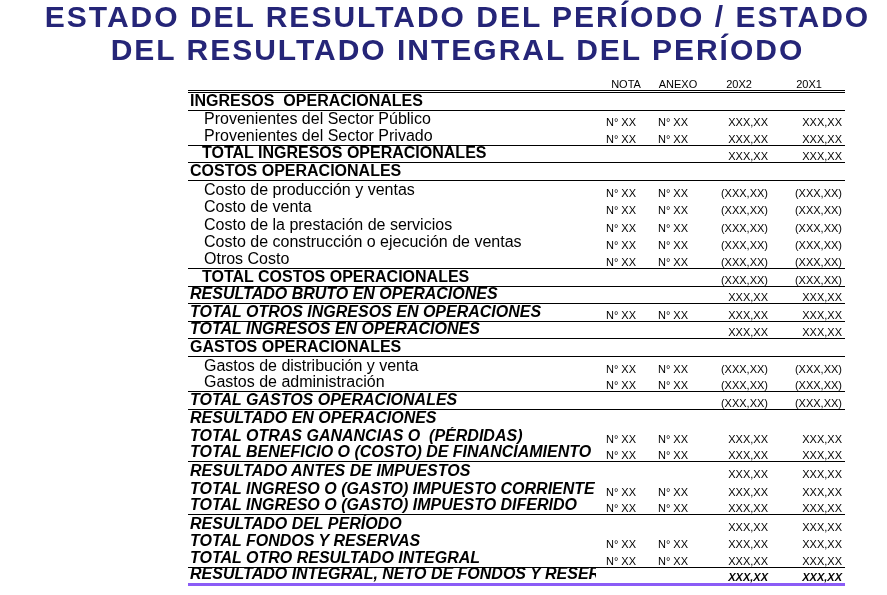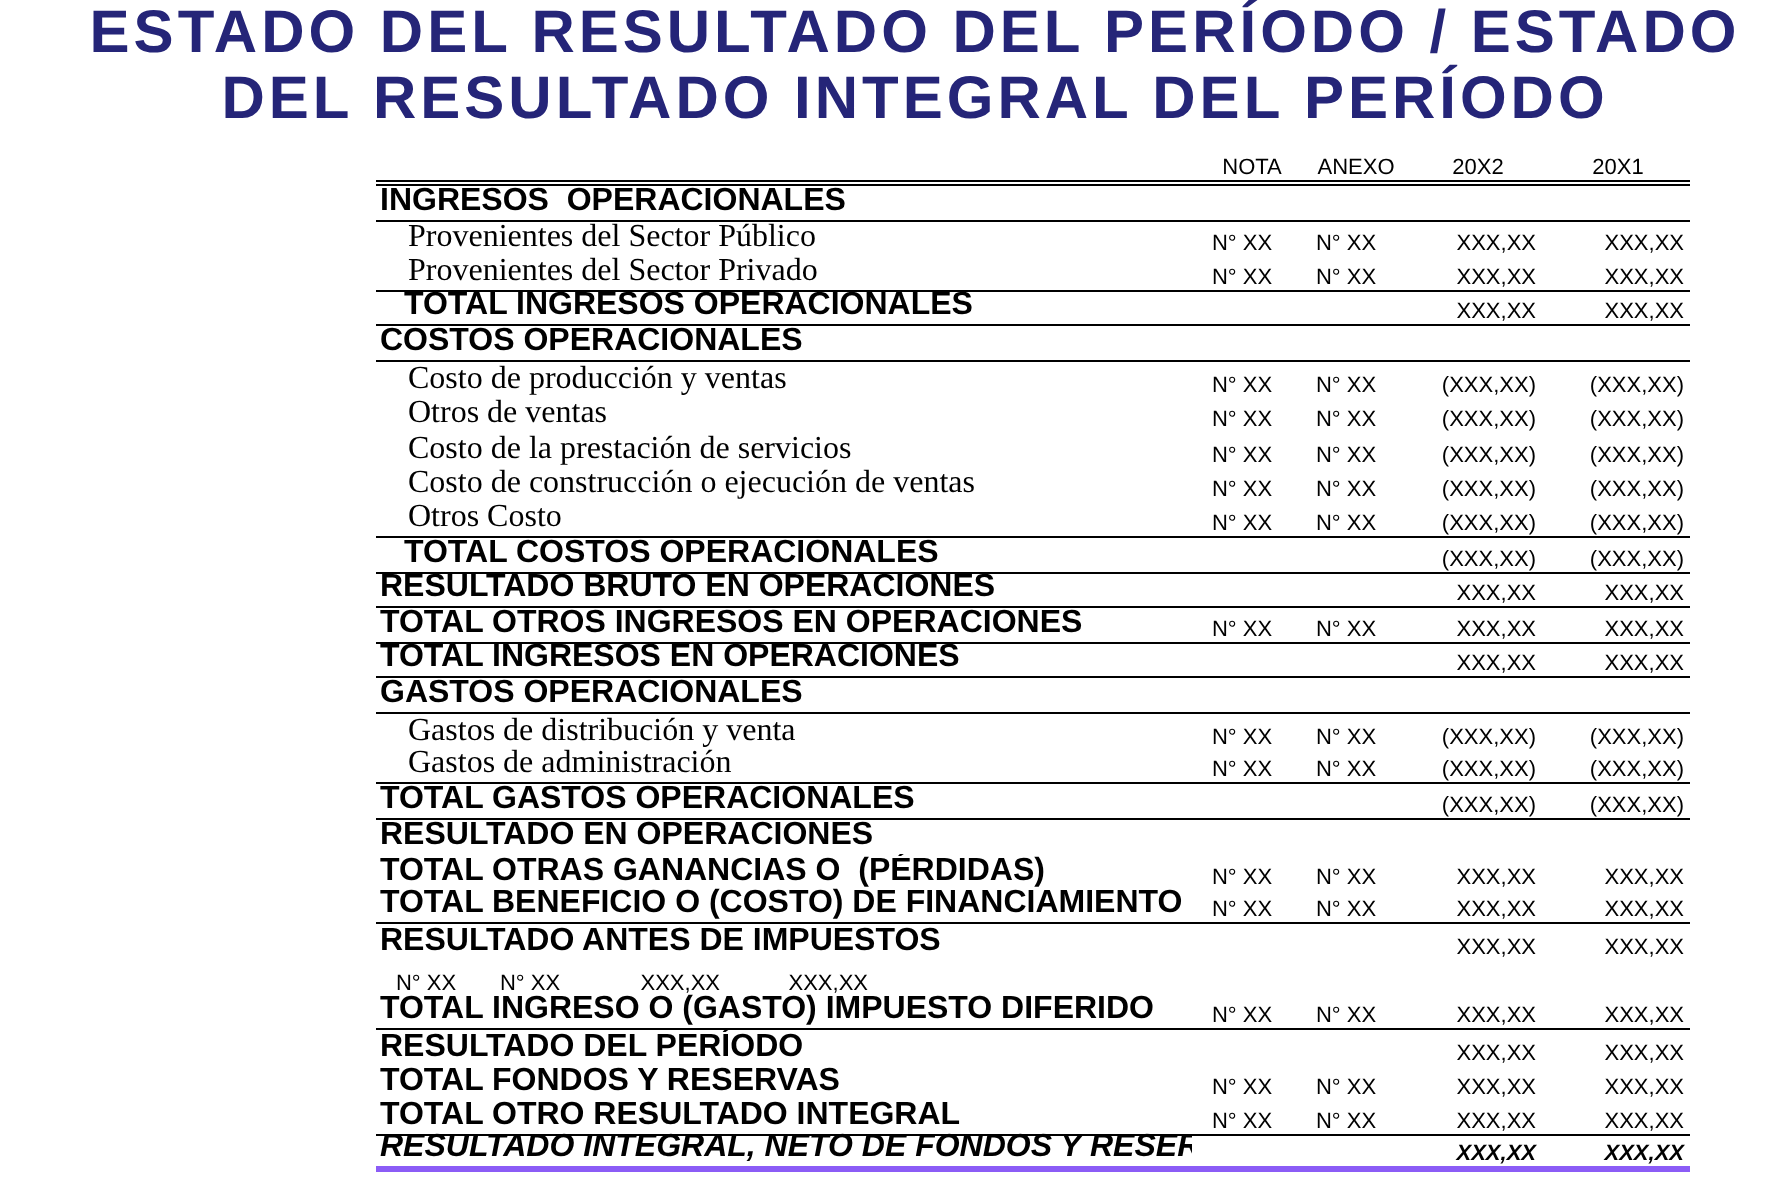--- a/index.html
+++ b/index.html
@@ -23,23 +23,23 @@
   .rule-thick { border-bottom:3px solid #8b5cf6; }
 
   .c-label { flex:1; padding-left:2px; white-space:pre; font-size:16px; overflow:hidden; }
   .c-nota { width:50px; text-align:center; }
   .c-anexo { width:54px; text-align:center; }
   .c-y2 { width:68px; text-align:right; padding-right:2px; }
   .c-y1 { width:72px; text-align:right; padding-right:3px; }
   .val { font-size:11px; white-space:pre; }
 
   .k-section .c-label { font-weight:bold; }
-  .k-detail .c-label { padding-left:16px;font-family:Liberation Serif, serif; }
+  .k-detail .c-label { padding-left:16px; }
   .k-total .c-label { font-weight:bold; padding-left:14px; }
-  .k-result .c-label { font-weight:bold; }
+  .k-result .c-label { font-weight:bold; font-style:italic; }
   .k-grand .c-label { font-weight:bold; font-style:italic; }
   .k-grand .val { font-weight:bold; font-style:italic; }
 </style>
 </head>
 <body style="background: rgb(255, 255, 255);">
 
 <div class="page">
   <h1 class="title" style="color: rgb(37, 37, 120);"><span>ESTADO DEL RESULTADO DEL PERÍODO / ESTADO</span><br><span>DEL RESULTADO INTEGRAL DEL PERÍODO</span></h1>
 
   <div class="stmt" style="color: rgb(0, 0, 0);">
@@ -87,21 +87,21 @@
           <div class="c-y1 val"></div>
         </div>
         <div class="row k-detail">
           <div class="c-label">Costo de producción y ventas</div>
           <div class="c-nota val">N° XX</div>
           <div class="c-anexo val">N° XX</div>
           <div class="c-y2 val">(XXX,XX)</div>
           <div class="c-y1 val">(XXX,XX)</div>
         </div>
         <div class="row k-detail">
-          <div class="c-label">Otros de ventas</div>
+          <div class="c-label">Costo de venta</div>
           <div class="c-nota val">N° XX</div>
           <div class="c-anexo val">N° XX</div>
           <div class="c-y2 val">(XXX,XX)</div>
           <div class="c-y1 val">(XXX,XX)</div>
         </div>
         <div class="row k-detail">
           <div class="c-label">Costo de la prestación de servicios</div>
           <div class="c-nota val">N° XX</div>
           <div class="c-anexo val">N° XX</div>
           <div class="c-y2 val">(XXX,XX)</div>
@@ -199,20 +199,21 @@
           <div class="c-y1 val">XXX,XX</div>
         </div>
         <div class="row k-result">
           <div class="c-label">RESULTADO ANTES DE IMPUESTOS</div>
           <div class="c-nota val"></div>
           <div class="c-anexo val"></div>
           <div class="c-y2 val">XXX,XX</div>
           <div class="c-y1 val">XXX,XX</div>
         </div>
         <div class="row k-result">
+          <div class="c-label">TOTAL INGRESO O (GASTO) IMPUESTO CORRIENTE</div>
           <div class="c-nota val">N° XX</div>
           <div class="c-anexo val">N° XX</div>
           <div class="c-y2 val">XXX,XX</div>
           <div class="c-y1 val">XXX,XX</div>
         </div>
         <div class="row k-result rule">
           <div class="c-label">TOTAL INGRESO O (GASTO) IMPUESTO DIFERIDO</div>
           <div class="c-nota val">N° XX</div>
           <div class="c-anexo val">N° XX</div>
           <div class="c-y2 val">XXX,XX</div>

